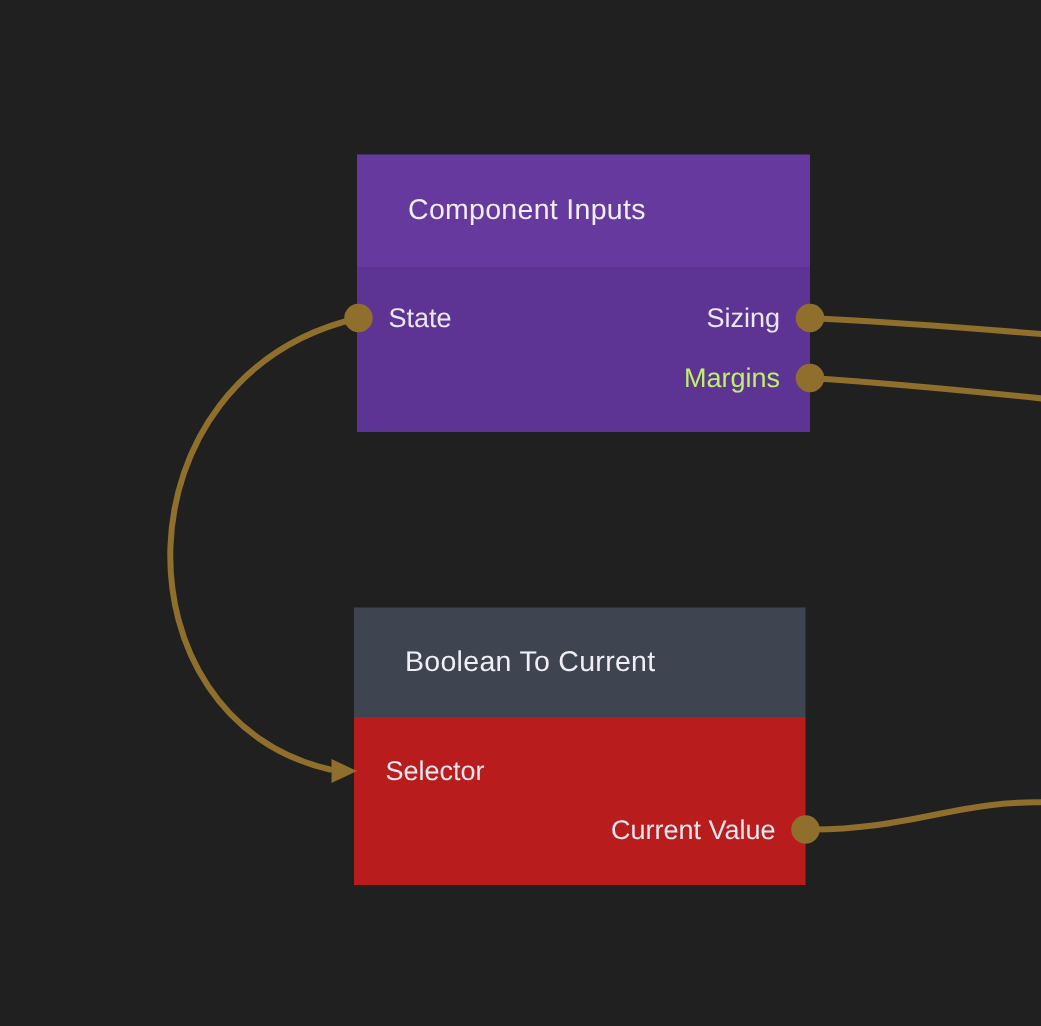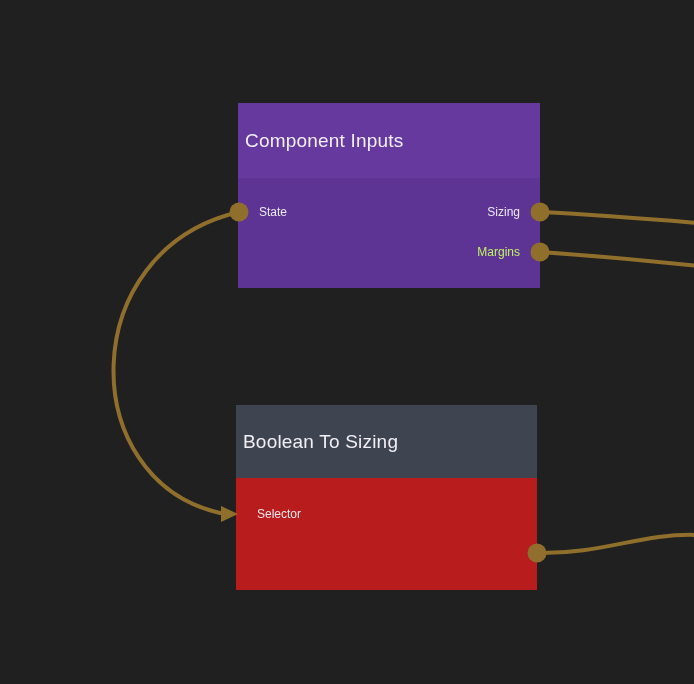--- a/index.html
+++ b/index.html
@@ -6,29 +6,29 @@
   body { font-family: "Liberation Sans", sans-serif; }
   .canvas {
     position:relative;
     width:694px; height:684px;
     overflow:hidden;
   }
   .nodes-layer { position:absolute; inset:0; z-index:1; }
   .node { position:absolute; }
   .node-header {
     display:flex; align-items:center;
-    padding-left:7px;
+    padding-left:34px;
     font-size:19px;
     letter-spacing:0.2px;
   }
   .node-body { position:relative; width:100%; }
   .port-row {
     position:absolute;
     height:28px; line-height:28px;
-    font-size:12px;
+    font-size:18px;
     white-space:nowrap;
   }
   .port-row.left  { left:21px; text-align:left; }
   .port-row.right { right:20px; text-align:center; }
   .wire-layer {
     position:absolute; inset:0;
     z-index:2;
     pointer-events:none;
   }
 </style>
@@ -42,24 +42,25 @@
           <span>Component Inputs</span>
         </div>
         <div class="node-body" style="height: 110px; background: rgb(93, 52, 148);">
           <div class="port-row left" style="top: 20px; color: rgb(234, 232, 239);">State</div>
           <div class="port-row right" style="top: 20px; color: rgb(234, 232, 239);">Sizing</div>
           <div class="port-row right" style="top: 60px; color: #bef264;">Margins</div>
         </div>
       </div>
       <div class="node" style="left: 236px; top: 405px; width: 301px; height: 185px;">
         <div class="node-header" style="height: 73px; background: rgb(62, 68, 80); color: rgb(241, 239, 245);">
-          <span>Boolean To Sizing</span>
+          <span>Boolean To Current</span>
         </div>
         <div class="node-body" style="height: 112px; background: #b91c1c;">
           <div class="port-row left" style="top: 22px; color: rgb(234, 232, 239);">Selector</div>
+          <div class="port-row right" style="top: 61px; color: rgb(234, 232, 239);">Current Value</div>
         </div>
       </div>
     </div>
   <svg class="wire-layer" id="wire-layer" width="694" height="684" viewBox="0 0 694 684" xmlns="http://www.w3.org/2000/svg">
       <path d="M 239 212 C 75 250, 75 480, 220 513" fill="none" stroke="#8f6f2b" stroke-width="4" stroke-linecap="round"></path>
       <path d="M 540 212 C 600 215, 650 219, 698 223" fill="none" stroke="#8f6f2b" stroke-width="4" stroke-linecap="round"></path>
       <path d="M 540 252 C 600 256, 650 261, 698 266" fill="none" stroke="#8f6f2b" stroke-width="4" stroke-linecap="round"></path>
       <path d="M 537 553 C 605 554, 640 533, 698 535" fill="none" stroke="#8f6f2b" stroke-width="4" stroke-linecap="round"></path>
       <circle cx="239" cy="212" r="9.5" fill="#8f6f2b"></circle>
       <circle cx="540" cy="212" r="9.5" fill="#8f6f2b"></circle>

